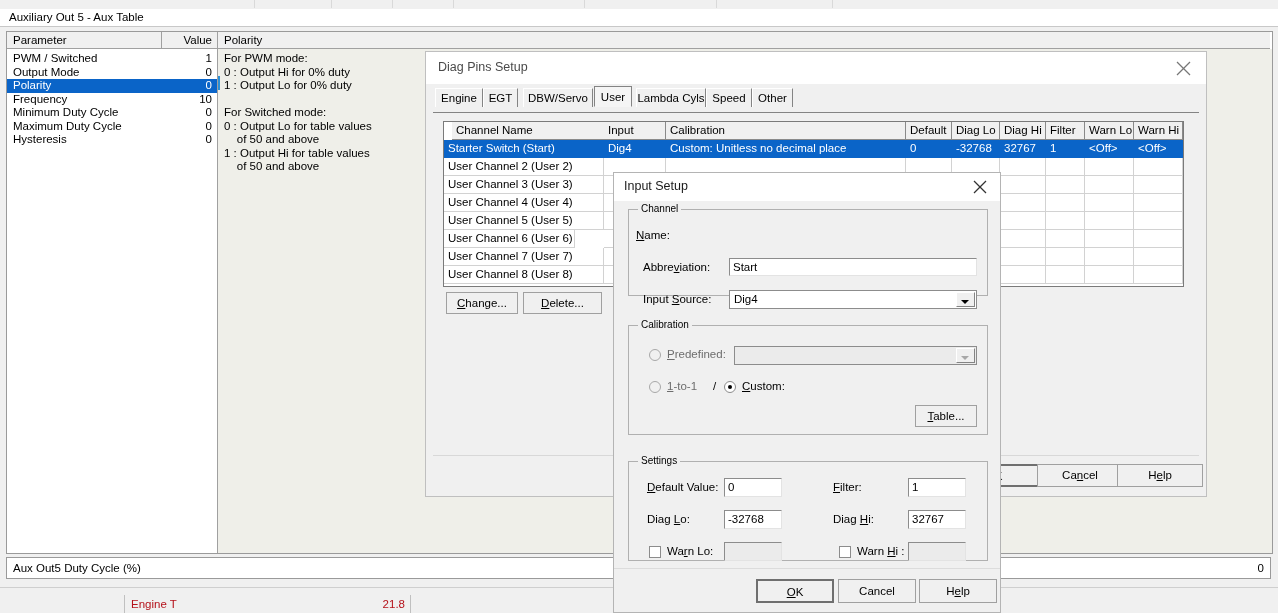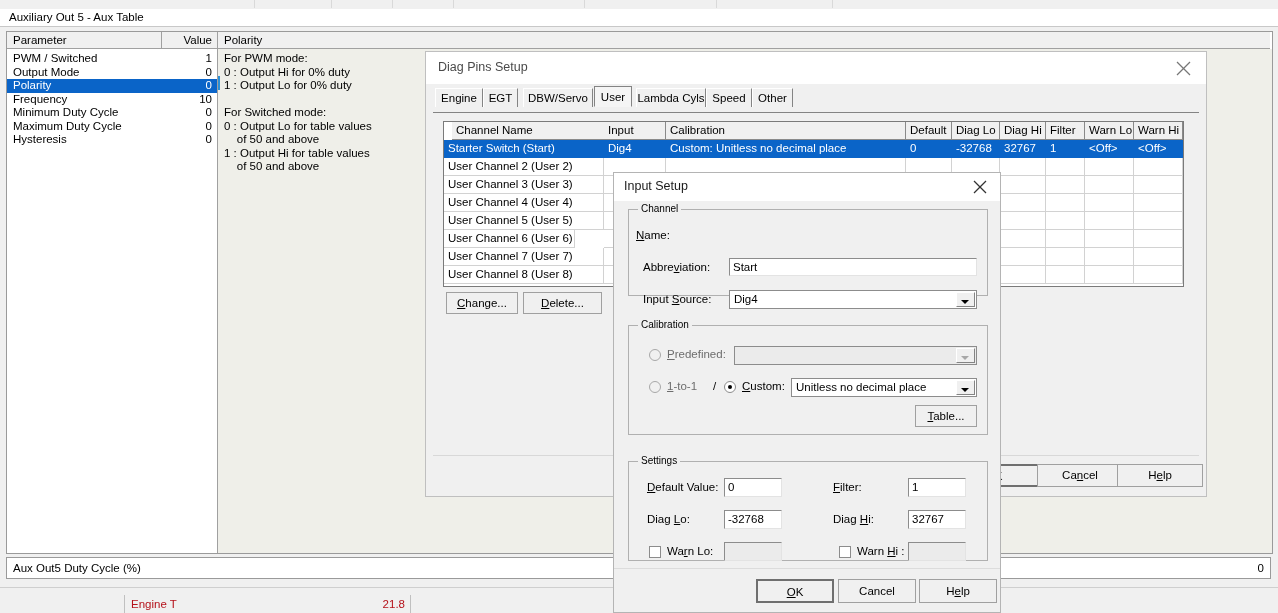--- a/index.html
+++ b/index.html
@@ -414,26 +414,20 @@
       <span class="cb">
           <i></i>
         </span>
     </div>
 
     <span class="radio dis" style="left:20px;top:55px;"></span>
     <span class="flab" style="left:38px;top:54px;color:#6d6d6d;"><span class="u">1</span><span>-to-1</span></span>
     <span class="flab" style="left:84px;top:54px;">/</span>
     <span class="radio on" style="left:95px;top:55px;"></span>
     <span class="flab" style="left:113px;top:54px;"><span class="u">C</span><span>ustom:</span></span>
-    <div class="combo" style="left:162px;top:52px;width:186px;height:19px;">
-      <span class="cv">Unitless no decimal place</span>
-      <span class="cb">
-          <i></i>
-        </span>
-    </div>
 
     <div class="btn" style="position:absolute;left:286px;top:79px;width:62px;height:22px;padding-top:4px;">
       <span class="lbl"><span class="u">T</span><span>able...</span></span>
     </div>
   </div>
 
   <div class="gbox" style="left:14px;top:288px;width:360px;height:100px;">
     <span class="leg">Settings</span>
 
     <span class="flab" style="left:18px;top:19px;"><span class="u">D</span><span>efault Value:</span></span>

